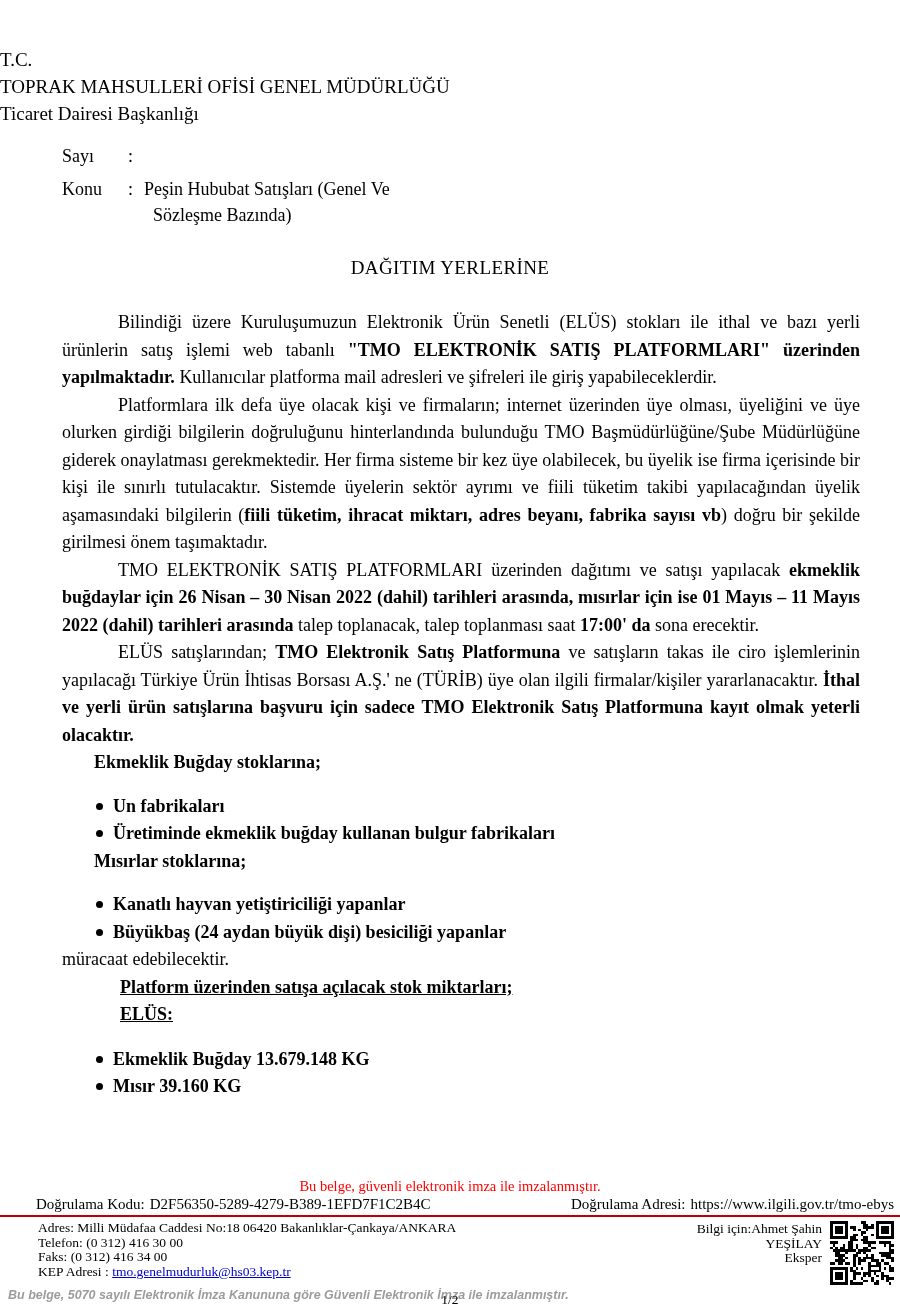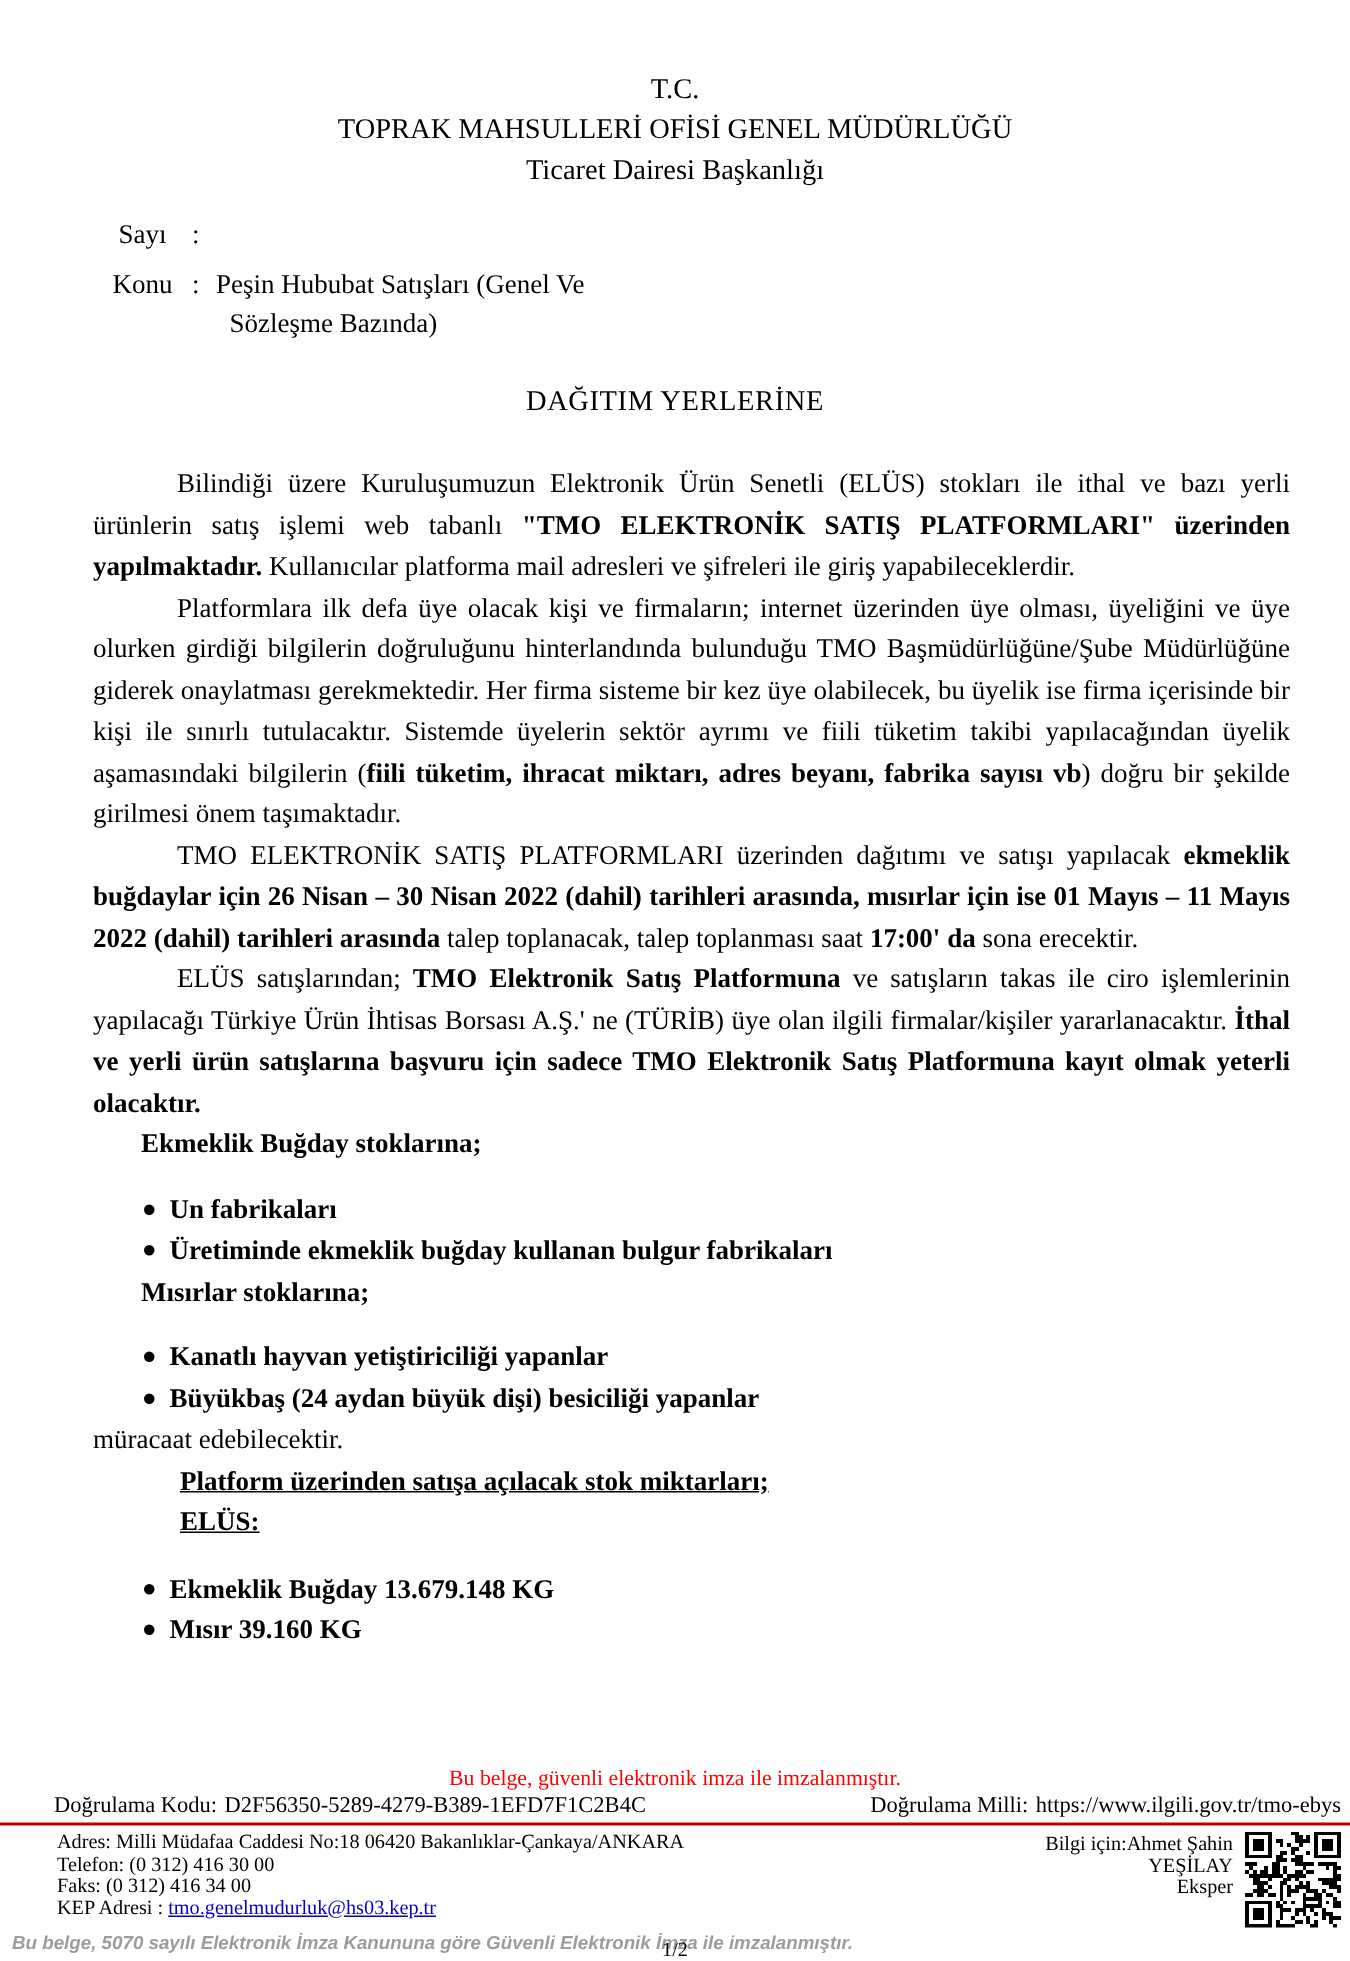--- a/index.html
+++ b/index.html
@@ -1,26 +1,26 @@
 <!DOCTYPE html>
 <html lang="tr" style="--esign-red: #FF0000; --rule-red: #C00000; --link-blue: #0000CC; --gray-note: #9C9C9C;"><head>
 <meta charset="utf-8">
 <style>
   html,body{margin:0;padding:0;background:#ffffff;}
   .page{
     width:900px;height:1307px;position:relative;background:#fff;overflow:hidden;
     font-family:"Liberation Serif", serif;font-size:18px;color:#000;
   }
   
-  .doc-header{text-align:center;padding-top:46px;line-height:27px;font-size:19px;}
+  .doc-header{padding-top:46px;line-height:27px;font-size:19px;}
   
   .meta{margin:16px 40px 0 62px;}
   .meta-row{display:flex;line-height:26px;}
   .meta-row.konu{margin-top:7px;}
-  .meta-label{width:66px;flex:none;text-align:center;}
+  .meta-label{width:66px;flex:none;}
   .meta-colon{width:16px;flex:none;}
   .konu-line2{padding-left:9px;}
   
   .salutation{text-align:center;margin-top:26px;font-size:19px;letter-spacing:.4px;line-height:27px;}
   
   .body-blocks{margin:28px 40px 0 62px;line-height:27.5px;}
   .body-blocks p.para{margin:0;text-indent:56px;text-align:justify;}
   .body-blocks .b{font-weight:bold;}
   .body-blocks [data-name="para-intro"]{margin-bottom:18px;}
   .body-blocks [data-name="para-membership"]{margin-bottom:11px;}
@@ -127,21 +127,21 @@
     </main>
 
   <footer class="page-footer" data-name="page-footer">
     <div class="signed-note" data-name="esign-note">Bu belge, güvenli elektronik imza ile imzalanmıştır.</div>
 
     <div class="verify-row" data-name="verification-row">
       <div data-name="verification-code">
         <span class="lbl" data-name="verification-code-label">Doğrulama Kodu:</span><span data-name="verification-code-value">D2F56350-5289-4279-B389-1EFD7F1C2B4C</span>
       </div>
       <div data-name="verification-address">
-        <span class="lbl" data-name="verification-address-label">Doğrulama Milli:</span><span data-name="verification-address-value">https://www.ilgili.gov.tr/tmo-ebys</span>
+        <span class="lbl" data-name="verification-address-label">Doğrulama Adresi:</span><span data-name="verification-address-value">https://www.ilgili.gov.tr/tmo-ebys</span>
       </div>
     </div>
 
     <div class="contact-row" data-name="contact-row">
       <div class="contact-left" data-name="contact-block">
         <div data-name="address-line">Adres: Milli Müdafaa Caddesi No:18 06420 Bakanlıklar-Çankaya/ANKARA</div>
         <div data-name="phone-line">Telefon: (0 312) 416 30 00</div>
         <div data-name="fax-line">Faks: (0 312) 416 34 00</div>
         <div data-name="kep-line">
           <span data-name="kep-label">KEP Adresi :</span>

